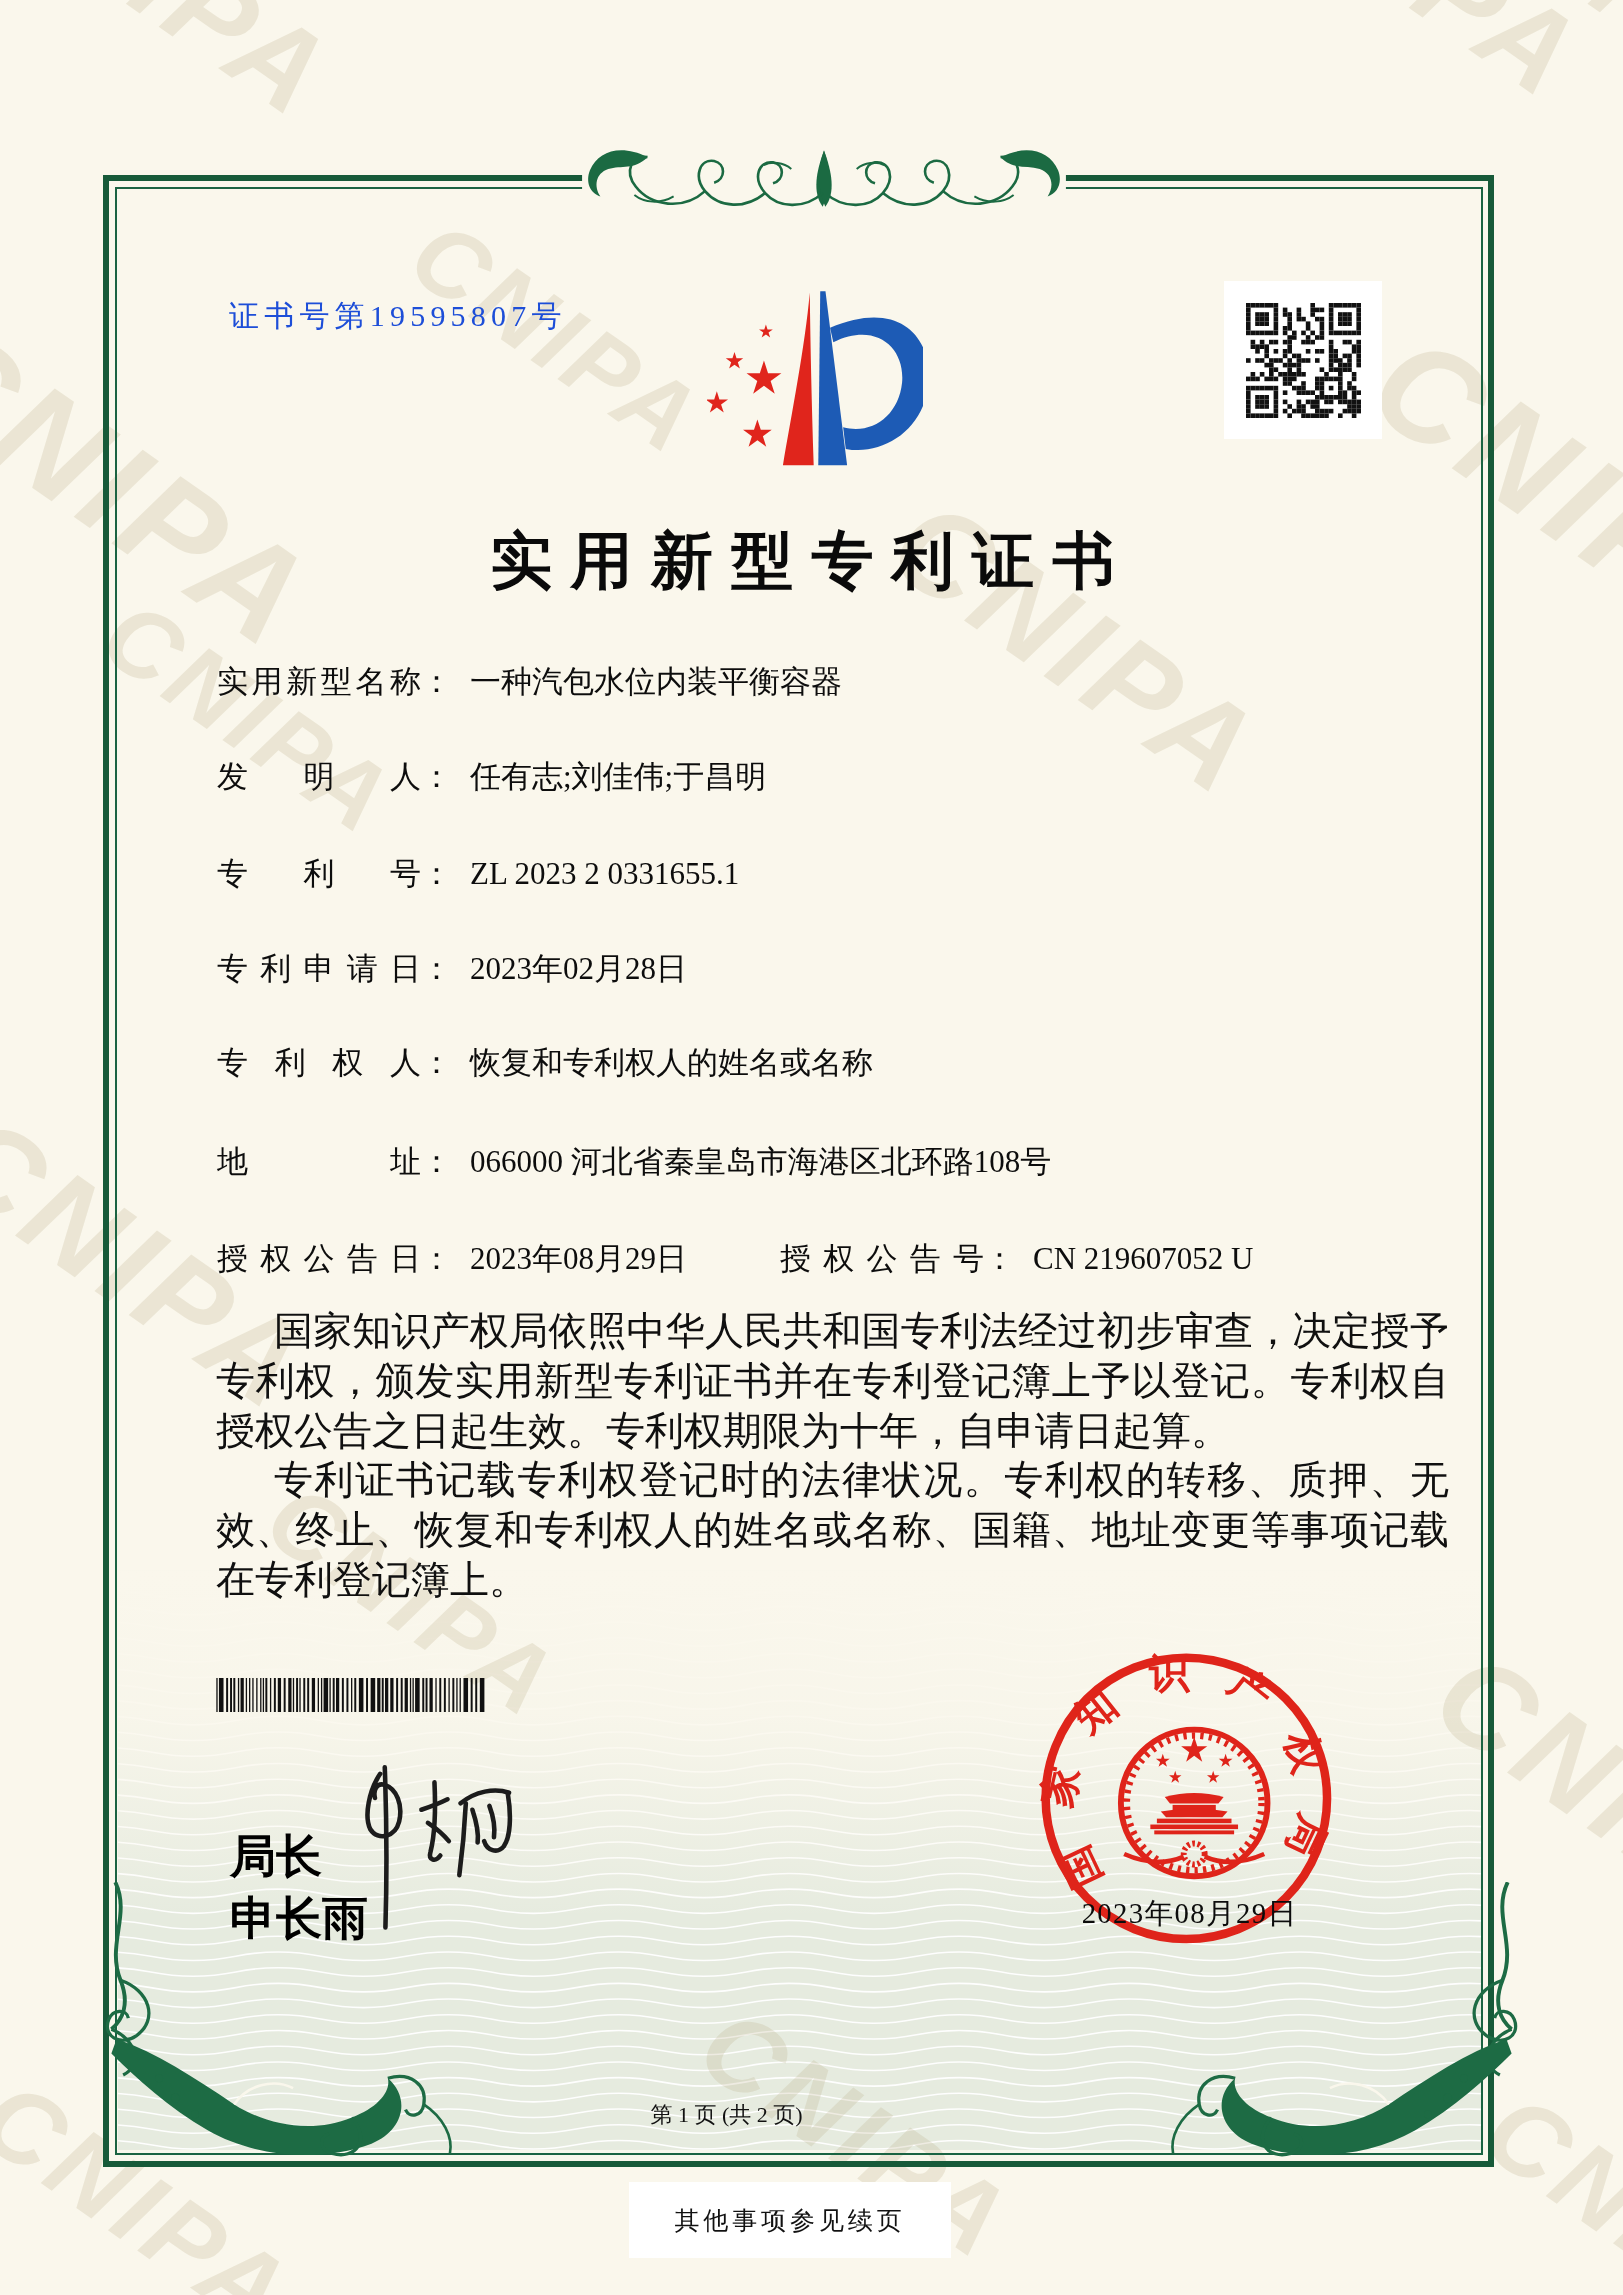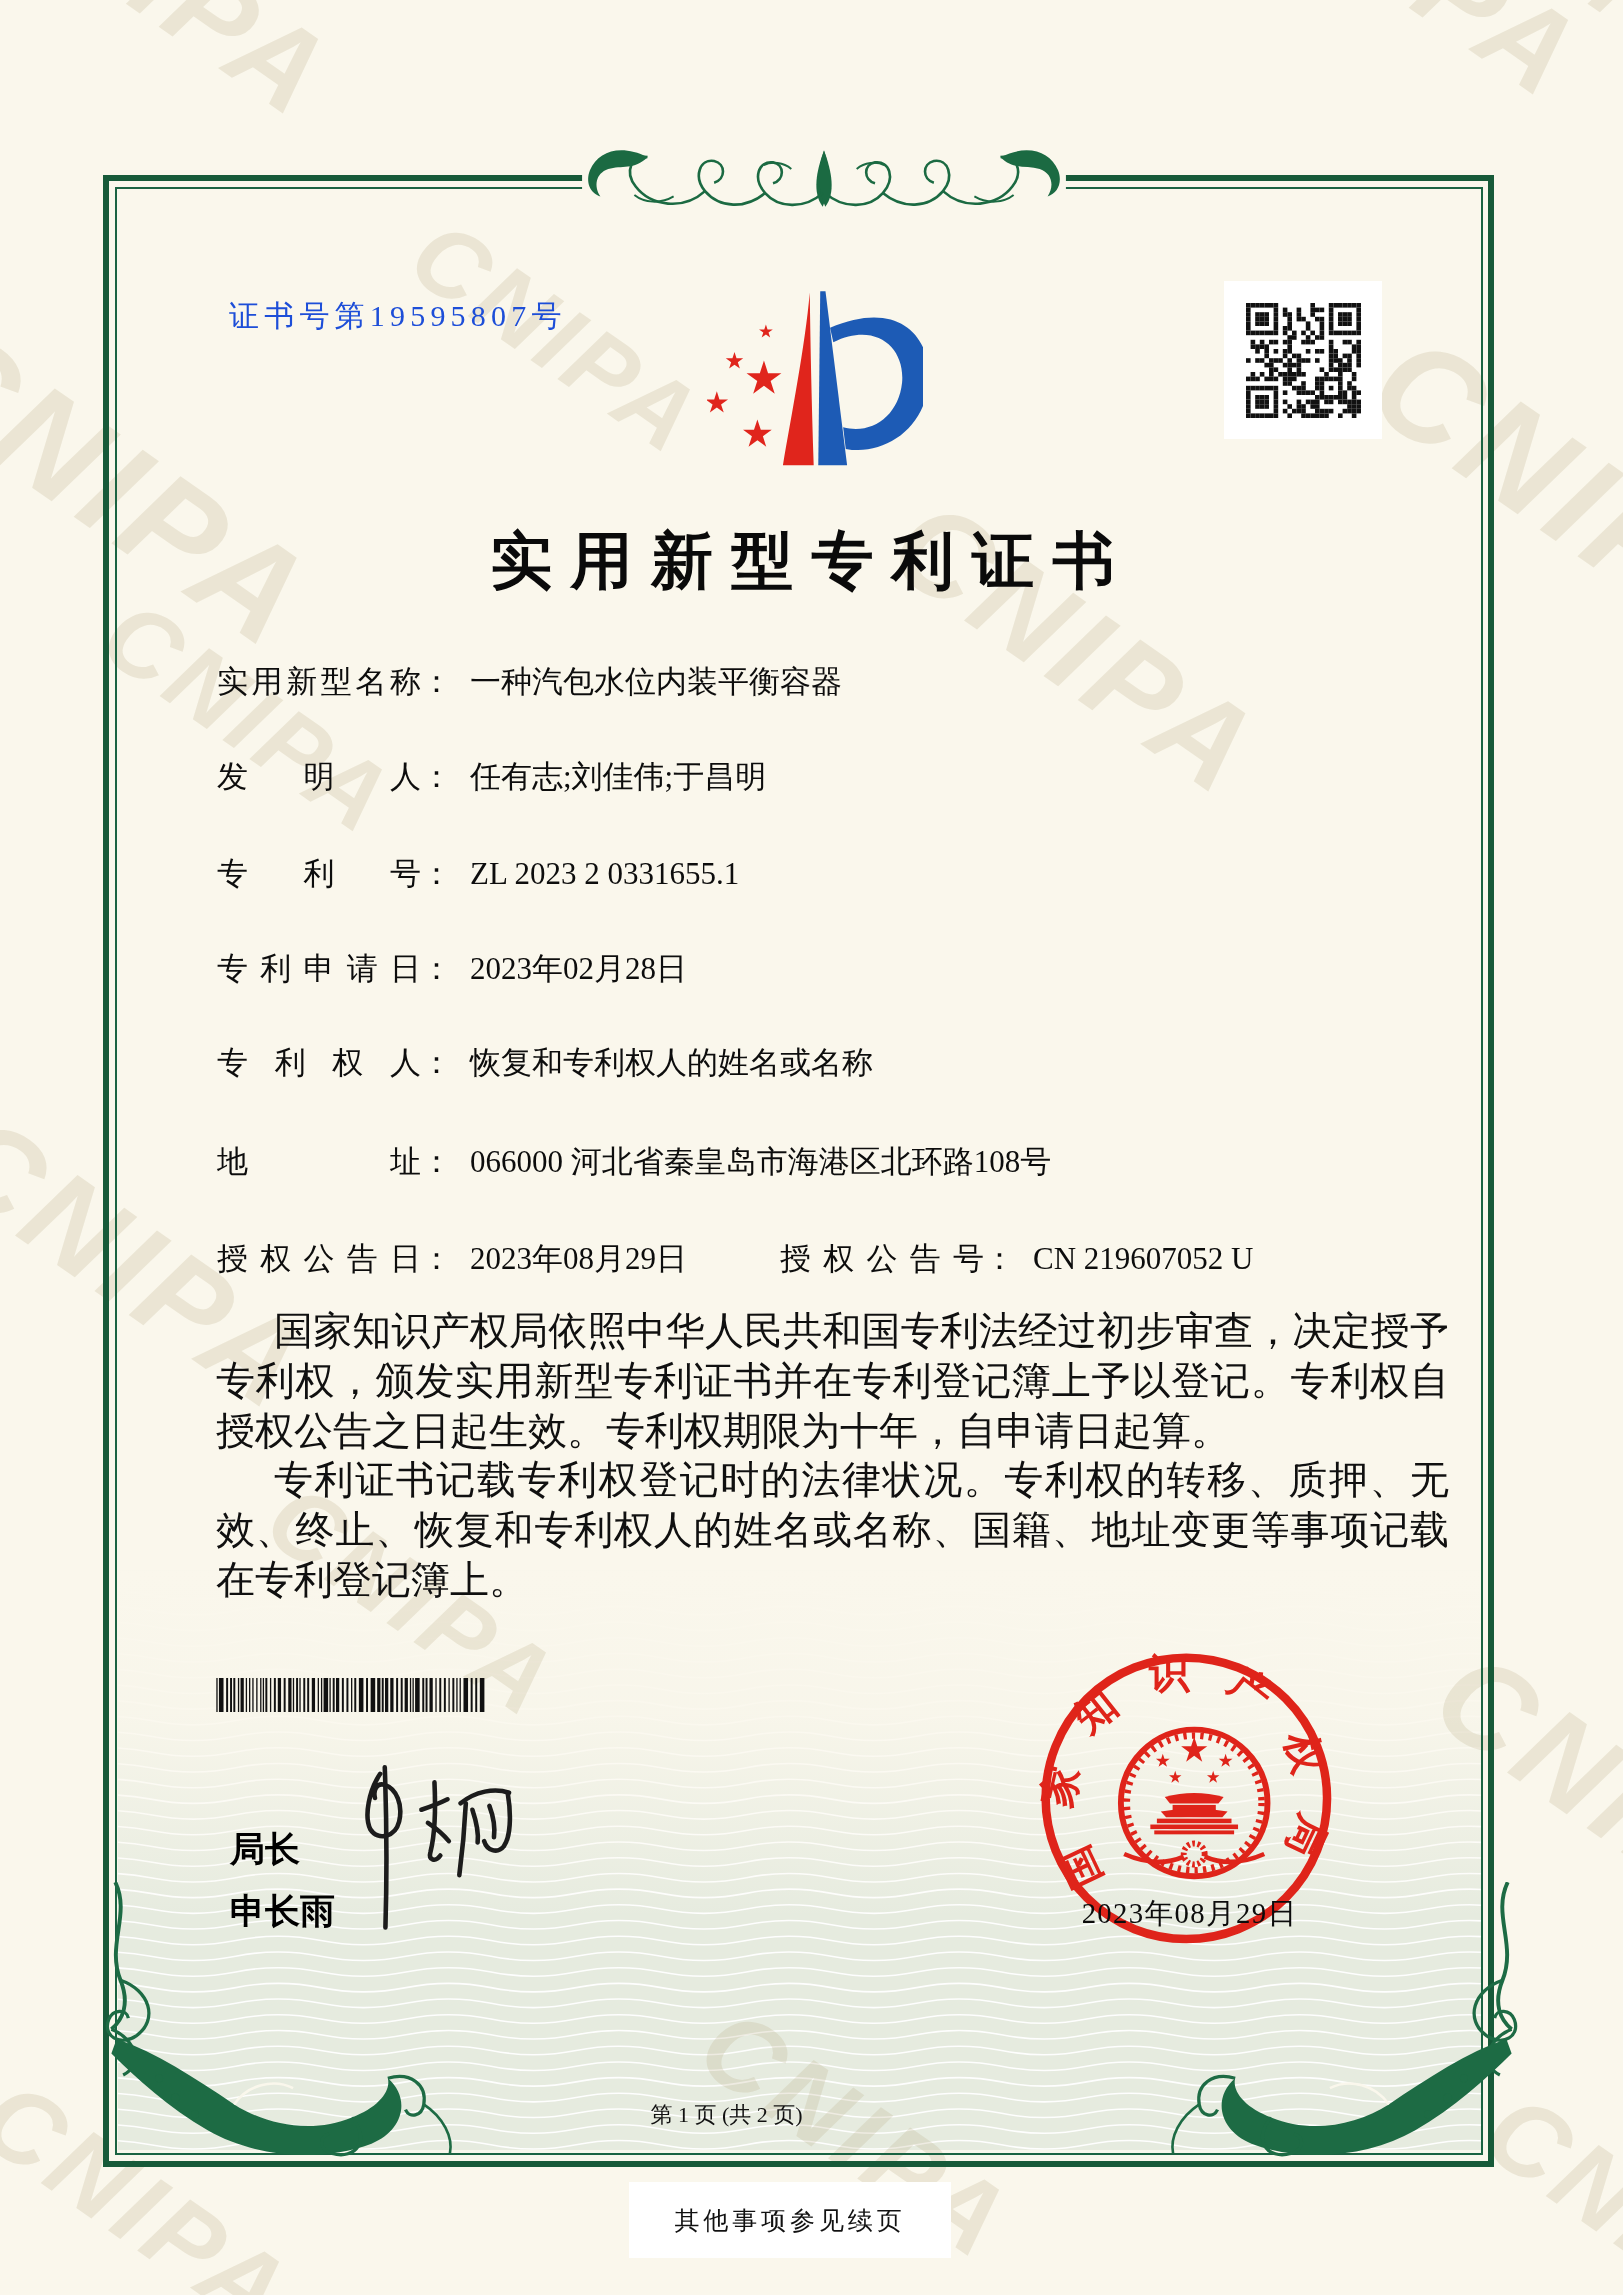--- a/index.html
+++ b/index.html
@@ -22,21 +22,21 @@
   .title{position:absolute;left:0;top:519px;width:1623px;text-align:center;font-size:62px;
          font-weight:900;letter-spacing:18.3px;color:#0a0a0a;z-index:6;}
   .row{position:absolute;left:217px;height:41px;font-size:31px;color:#0d0d0d;white-space:nowrap;z-index:6;}
   .jlabel{display:inline-flex;justify-content:space-between;width:204px;vertical-align:top;}
   .colon{display:inline-block;width:30px;text-align:center;}
   .val{margin-left:19px;}
   .group2{position:absolute;left:563px;top:0;}
   .para{position:absolute;left:216px;width:1233px;font-size:39px;line-height:50px;
         text-align:justify;text-indent:58px;color:#101010;z-index:6;}
   .off{position:absolute;left:230px;font-family:"Liberation Sans","DejaVu Sans",sans-serif;
-       font-weight:700;font-size:35px;color:#000;z-index:6;}
+       font-weight:700;font-size:46px;color:#000;z-index:6;}
   .qrpad{position:absolute;left:1224px;top:281px;width:158px;height:158px;background:#fff;z-index:6;}
   .barcode{position:absolute;left:216px;top:1678px;z-index:6;}
   .signature{position:absolute;left:344px;top:1764px;z-index:7;}
   .seal{position:absolute;left:1026px;top:1638px;z-index:7;}
   .logo{position:absolute;left:707px;top:287px;z-index:6;}
   .pagefoot{position:absolute;left:0;top:2100px;width:1453px;text-align:center;
             font-size:22px;color:#111;z-index:6;}
   .band{position:absolute;left:629px;top:2182px;width:322px;height:76px;background:#ffffff;
         display:flex;align-items:center;justify-content:center;font-size:25px;
         letter-spacing:3.9px;color:#111;z-index:6;}

